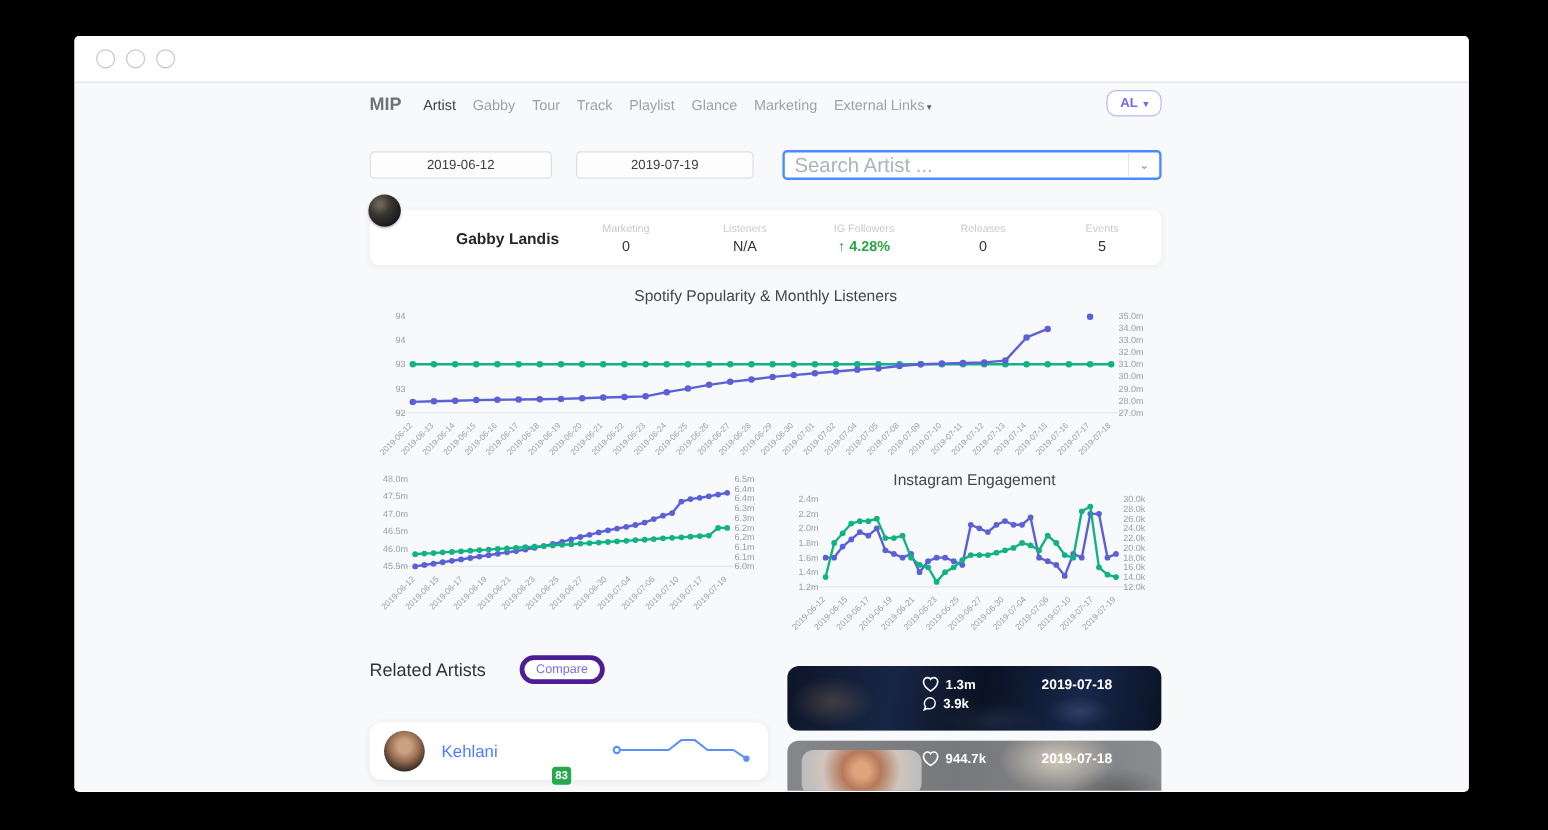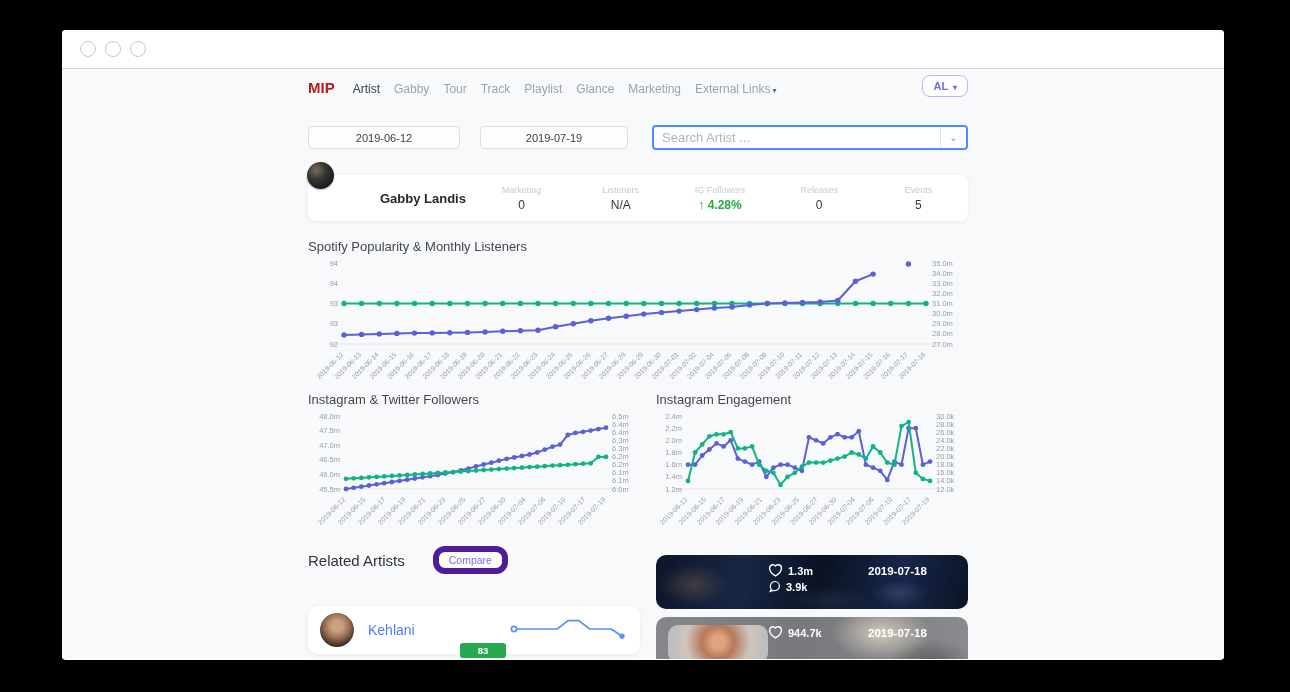--- a/index.html
+++ b/index.html
@@ -4,62 +4,62 @@
 <style>
   * { margin:0; padding:0; box-sizing:border-box; }
   html,body { width:1290px; height:692px; background:#000; font-family:"Liberation Sans", sans-serif; overflow:hidden; }
   .window { position:absolute; left:62px; top:30px; width:1162px; height:630px; background:#fff; border-radius:4px; overflow:hidden; }
   .titlebar { height:39px; background:#fff; border-bottom:1px solid #d8dade; display:flex; align-items:center; padding-left:18px; gap:9px; }
   .tl-circle { width:16px; height:16px; border:1.5px solid #c5c7cd; border-radius:50%; background:transparent; }
   .content { position:relative; height:590px; background:#f8f9fb; overflow:hidden; }
 
   
   .nav-row { position:absolute; left:246px; top:10px; width:660px; display:flex; align-items:baseline; }
-  .brand { font-size:15px; font-weight:bold; color:#b91c1c; margin-right:18px; }
+  .brand { font-size:15px; font-weight:bold; color:#737373; margin-right:18px; }
   .nav-item { font-size:12px; color:#9aa3ad; margin-right:14px; cursor:pointer; white-space:nowrap; }
   .nav-item.active { color:#3b4046; }
   .caret { font-size:8px; color:#5f6670; margin-left:2px; }
   .account-btn { position:absolute; right:0; top:-4px; border:1px solid #bcb6f2; border-radius:8px; background:#fff; color:#6f6af0; font-size:11px; font-weight:bold; padding:4px 10px; cursor:pointer; }
   .account-btn .caret { color:#6f6af0; }
 
   
   .filters { position:absolute; left:246px; top:56px; width:660px; display:flex; align-items:center; }
   .date-input { height:23px; border:1px solid #dcdfe4; border-radius:4px; background:#fdfdfe; font-size:11px; color:#3c4046; text-align:center; line-height:21px; }
   .search-wrap { position:relative; margin-left:24px; flex:1; height:25px; border:2px solid #4a8cff; border-radius:4px; background:#fff; display:flex; align-items:center; }
-  .search-input { border:none; outline:none; flex:1; font-size:13px; color:#3c4046; padding:0 8px; background:transparent; font-family:"Liberation Sans", sans-serif; }
+  .search-input { border:none; outline:none; flex:1; font-size:17px; color:#3c4046; padding:0 8px; background:transparent; font-family:"Liberation Sans", sans-serif; }
   .search-input::placeholder { color:#aeb4bc; }
   .search-chevron { width:26px; border-left:1px solid #e3e5e8; color:#8a9099; font-size:10px; text-align:center; align-self:stretch; display:flex; align-items:center; justify-content:center; }
 
   
   .artist-card { position:absolute; left:246px; top:106px; width:660px; height:46px; background:#fff; border-radius:8px; box-shadow:0 1px 5px rgba(60,64,70,.08); display:flex; align-items:center; }
   .artist-avatar { position:absolute; left:-1px; top:-13px; width:27px; height:27px; border-radius:50%; background:radial-gradient(circle at 35% 30%, #6a6456 8%, #3a3730 35%, #15151a 80%); box-shadow:0 1px 2px rgba(0,0,0,.3); }
   .artist-name { margin-left:72px; font-size:13px; font-weight:bold; color:#24282d; width:92px; }
   .stats { flex:1; display:flex; }
   .stat { flex:1; text-align:center; }
   .stat-label { font-size:9px; color:#c6cbd2; margin-bottom:3px; }
   .stat-value { font-size:12px; color:#33373c; }
   .stat-value.up { color:#28a745; font-weight:bold; }
 
   
-  .chart-title { text-align:left; font-size:13px; color:#43474d; margin-bottom:2px; }
+  .chart-title { text-align:center; font-size:13px; color:#43474d; margin-bottom:2px; }
   .chart1 { position:absolute; left:246px; top:170px; width:660px; }
   .charts-row { position:absolute; left:246px; top:323px; width:660px; display:flex; gap:16px; }
   .chart-box2 { width:332px; } .chart-box3 { width:312px; }
 
   
   .bottom-row { position:absolute; left:246px; top:477px; width:660px; display:flex; gap:16px; }
   .col-left { width:332px; } .col-right { width:312px; }
   .section-head { display:flex; align-items:center; gap:28px; }
   .section-title { font-size:15px; color:#2f3338; }
-  .compare-btn { border:6px solid #4c1d95; border-radius:12px; background:#fff; color:#7a6cf0; font-size:10.5px; padding:2px 10px; cursor:pointer; }
+  .compare-btn { border:4px solid #4c1d95; border-radius:12px; background:#fff; color:#7a6cf0; font-size:10.5px; padding:2px 10px; cursor:pointer; }
   .rel-card { position:relative; margin-top:14px; height:48px; background:#fff; border-radius:10px; box-shadow:0 1px 5px rgba(60,64,70,.09); display:flex; align-items:center; padding:0 12px; }
   .rel-card:first-of-type { margin-top:32px; }
   .rel-avatar { width:34px; height:34px; border-radius:50%; flex:0 0 34px; }
   .rel-name { font-size:14px; margin-left:14px; width:92px; cursor:pointer; }
-  .rel-badge { width:46px; height:15px; border-radius:3px; color:#fff; font-size:9.5px; font-weight:bold; text-align:center; line-height:15px;margin-top:40px; }
+  .rel-badge { width:16px; height:15px; border-radius:3px; color:#fff; font-size:9.5px; font-weight:bold; text-align:center; line-height:15px;margin-top:40px; }
   .rel-spark { margin-left:auto; }
 
   .post-card { position:relative; margin-top:8px; height:54px; border-radius:10px; overflow:hidden; display:flex; align-items:center; color:#fff; }
   .post-card:first-of-type { margin-top:9px; }
   .post-stats { position:absolute; left:112px; top:8px; }
   .post-stat { display:flex; align-items:flex-end; gap:5px; font-size:11px; font-weight:bold; margin-bottom:3px; }
   .post-date { position:absolute; left:212px; top:10px; font-size:11.5px; font-weight:bold; }
   .post-bg-navy { background:
       radial-gradient(ellipse 40px 18px at 78% 70%, rgba(120,140,180,.25), transparent 70%),
       radial-gradient(ellipse 60px 22px at 55% 85%, rgba(90,110,150,.2), transparent 70%),
@@ -247,21 +247,20 @@
             <circle cx="512.2" cy="46.0" r="2.7" fill="#5b60d6"></circle>
             <circle cx="529.8" cy="44.5" r="2.7" fill="#5b60d6"></circle>
             <circle cx="547.5" cy="25.2" r="2.7" fill="#5b60d6"></circle>
             <circle cx="565.1" cy="18.1" r="2.7" fill="#5b60d6"></circle>
             <circle cx="600.4" cy="8.0" r="2.7" fill="#5b60d6"></circle>
           </svg></div>
     </div>
 
     <div class="charts-row">
       <div class="chart-box2">
-        <div class="chart-title">Instagram &amp; Twitter Followers</div>
         <div id="chart1-host"><svg width="332" height="132">
               <line x1="22" y1="80" x2="314" y2="80" stroke="#e4e7ec" stroke-width="1"></line>
               <text x="32" y="9.5" text-anchor="end" font-size="7.5" fill="#979ea7">48.0m</text>
               <text x="32" y="24.1" text-anchor="end" font-size="7.5" fill="#979ea7">47.5m</text>
               <text x="32" y="38.7" text-anchor="end" font-size="7.5" fill="#979ea7">47.0m</text>
               <text x="32" y="53.3" text-anchor="end" font-size="7.5" fill="#979ea7">46.5m</text>
               <text x="32" y="67.9" text-anchor="end" font-size="7.5" fill="#979ea7">46.0m</text>
               <text x="32" y="82.5" text-anchor="end" font-size="7.5" fill="#979ea7">45.5m</text>
               <text x="304" y="9.5" font-size="7.5" fill="#979ea7">6.5m</text>
               <text x="304" y="17.6" font-size="7.5" fill="#979ea7">6.4m</text>

